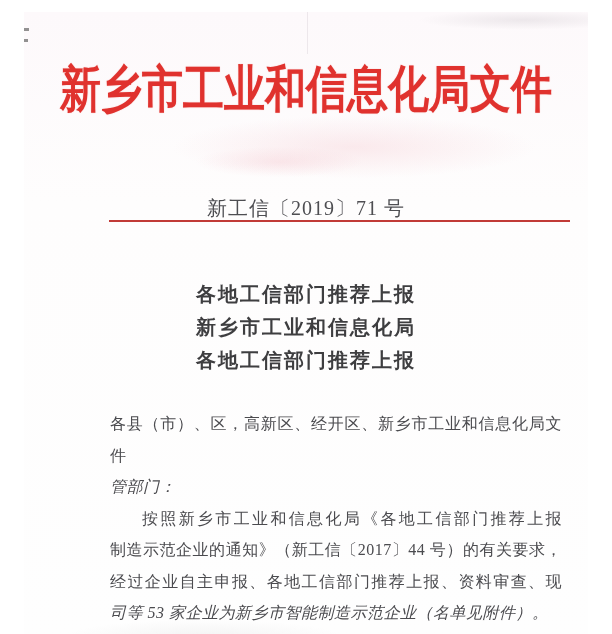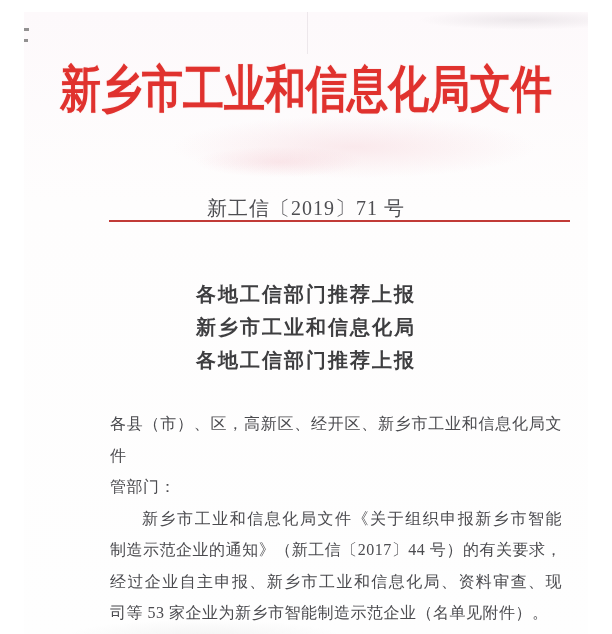--- a/index.html
+++ b/index.html
@@ -95,21 +95,21 @@
   }
   .line {
     text-align: justify;
     text-align-last: justify;
     white-space: nowrap;
     display: flex;
     justify-content: space-between;
   }
   
   .line { display: block; white-space: normal; }
-  .line.short { text-align-last: left; }
+  .line.short { text-align-last: left; font-style: italic; }
   .line.indent { padding-left: 32px; }
 </style>
 </head>
 <body>
 
 <div class="page">
 
   <div class="crease"></div>
   <div class="edge-mark m1"></div>
   <div class="edge-mark m2"></div>
@@ -122,19 +122,19 @@
 
   <div class="doc-title" style="color: rgb(62, 62, 64);">
     <div>各地工信部门推荐上报</div>
     <div>新乡市工业和信息化局</div>
     <div>各地工信部门推荐上报</div>
   </div>
 
   <div class="body-text" style="color: rgb(75, 75, 79);">
     <div class="line">各县（市）、区，高新区、经开区、新乡市工业和信息化局文件</div>
     <div class="line short">管部门：</div>
-    <div class="line indent">新乡市工业和信息化局文件《关于组织申报新乡市智能</div>
+    <div class="line indent">按照新乡市工业和信息化局《各地工信部门推荐上报</div>
     <div class="line">制造示范企业的通知》（新工信〔2017〕44 号）的有关要求，</div>
-    <div class="line">经过企业自主申报、新乡市工业和信息化局、资料审查、现</div>
+    <div class="line">经过企业自主申报、各地工信部门推荐上报、资料审查、现</div>
     <div class="line short">司等 53 家企业为新乡市智能制造示范企业（名单见附件）。</div>
   </div>
 
 </div>
 
 </body></html>

